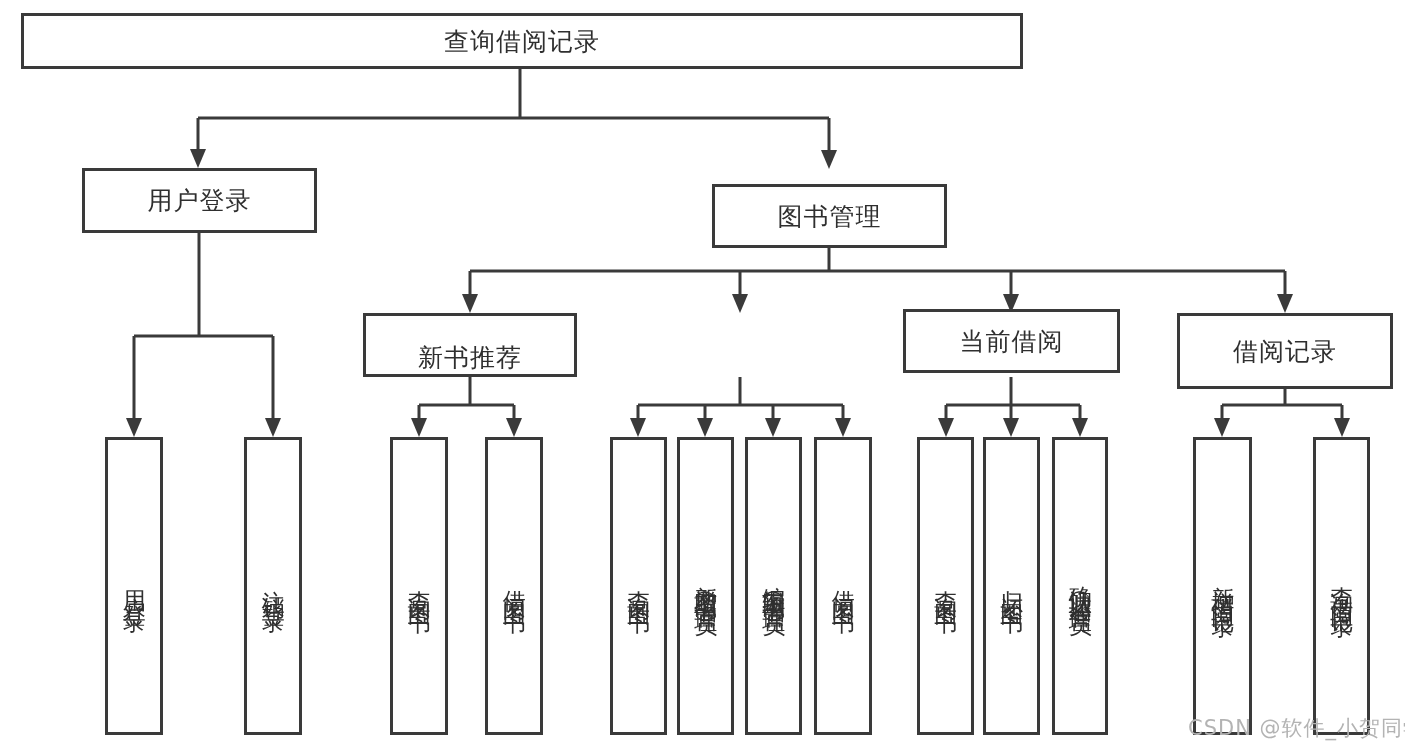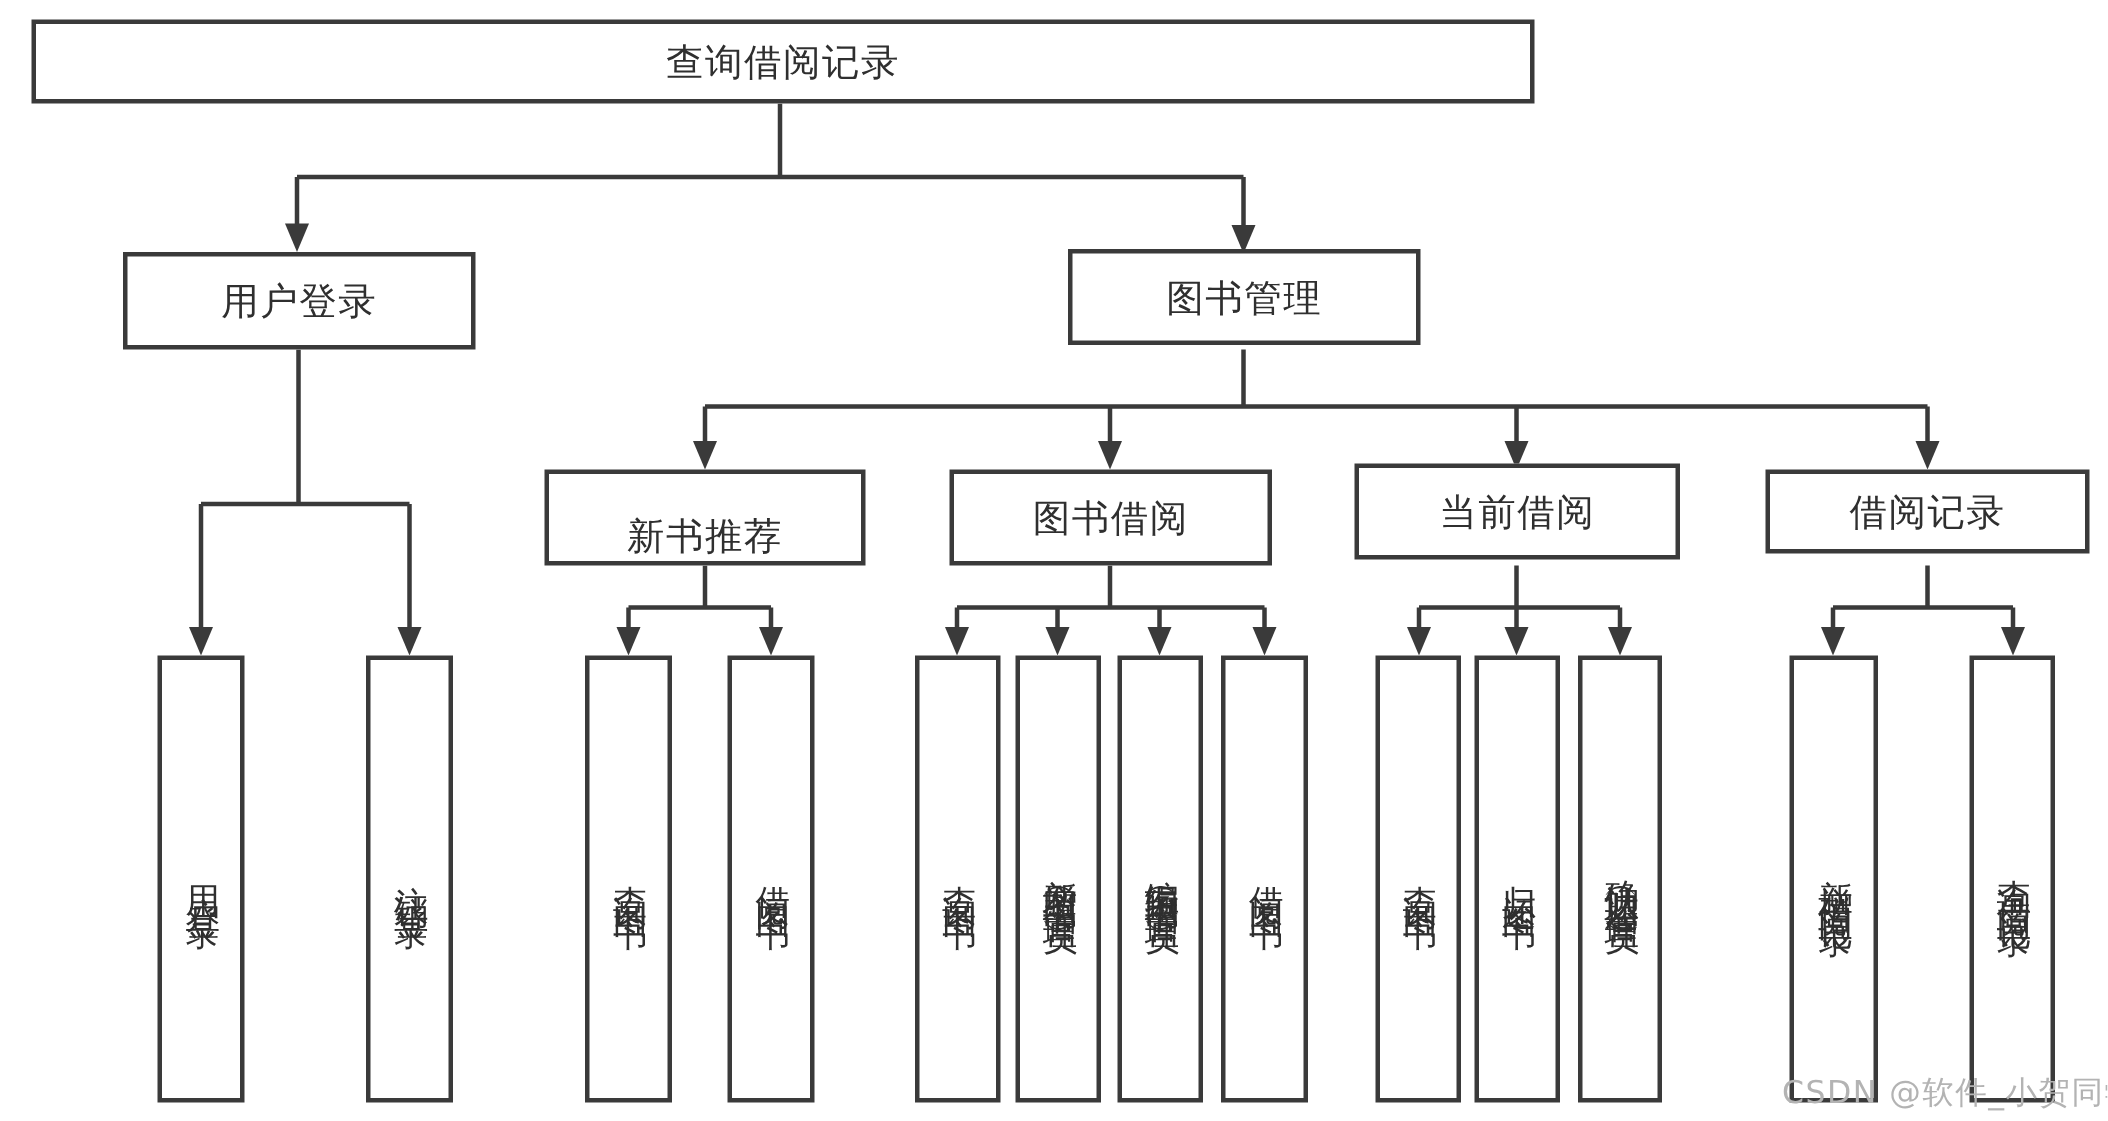--- a/index.html
+++ b/index.html
@@ -94,34 +94,31 @@
     </g>
   </svg>
 
   <div class="node hnode" style="left:21px;top:13px;width:1002px;height:56px;">
     <span>查询借阅记录</span>
   </div>
 
   <div class="node hnode" style="left:82px;top:168px;width:235px;height:65px;">
     <span>用户登录</span>
   </div>
-  <div class="node hnode" style="left:712px;top:166px;width:235px;height:64px;">
+  <div class="node hnode" style="left:712px;top:184px;width:235px;height:64px;">
     <span>图书管理</span>
   </div>
 
   <div class="node hnode" style="left:363px;top:313px;width:214px;height:64px;align-items:flex-end;">
     <span>新书推荐</span>
   </div>
-  <div class="node hnode" style="left:633px;top:313px;width:215px;height:64px;">
-    <span>图书借阅</span>
-  </div>
   <div class="node hnode" style="left:903px;top:309px;width:217px;height:64px;">
     <span>当前借阅</span>
   </div>
-  <div class="node hnode" style="left:1177px;top:313px;width:216px;height:56px;">
+  <div class="node hnode" style="left:1177px;top:313px;width:216px;height:76px;">
     <span>借阅记录</span>
   </div>
 
   <div class="node leaf" style="left:105px;width:58px;">
     <span class="vtext">用户登录</span>
   </div>
   <div class="node leaf" style="left:244px;width:58px;">
     <span class="vtext">注销登录</span>
   </div>
   <div class="node leaf" style="left:390px;width:58px;">

